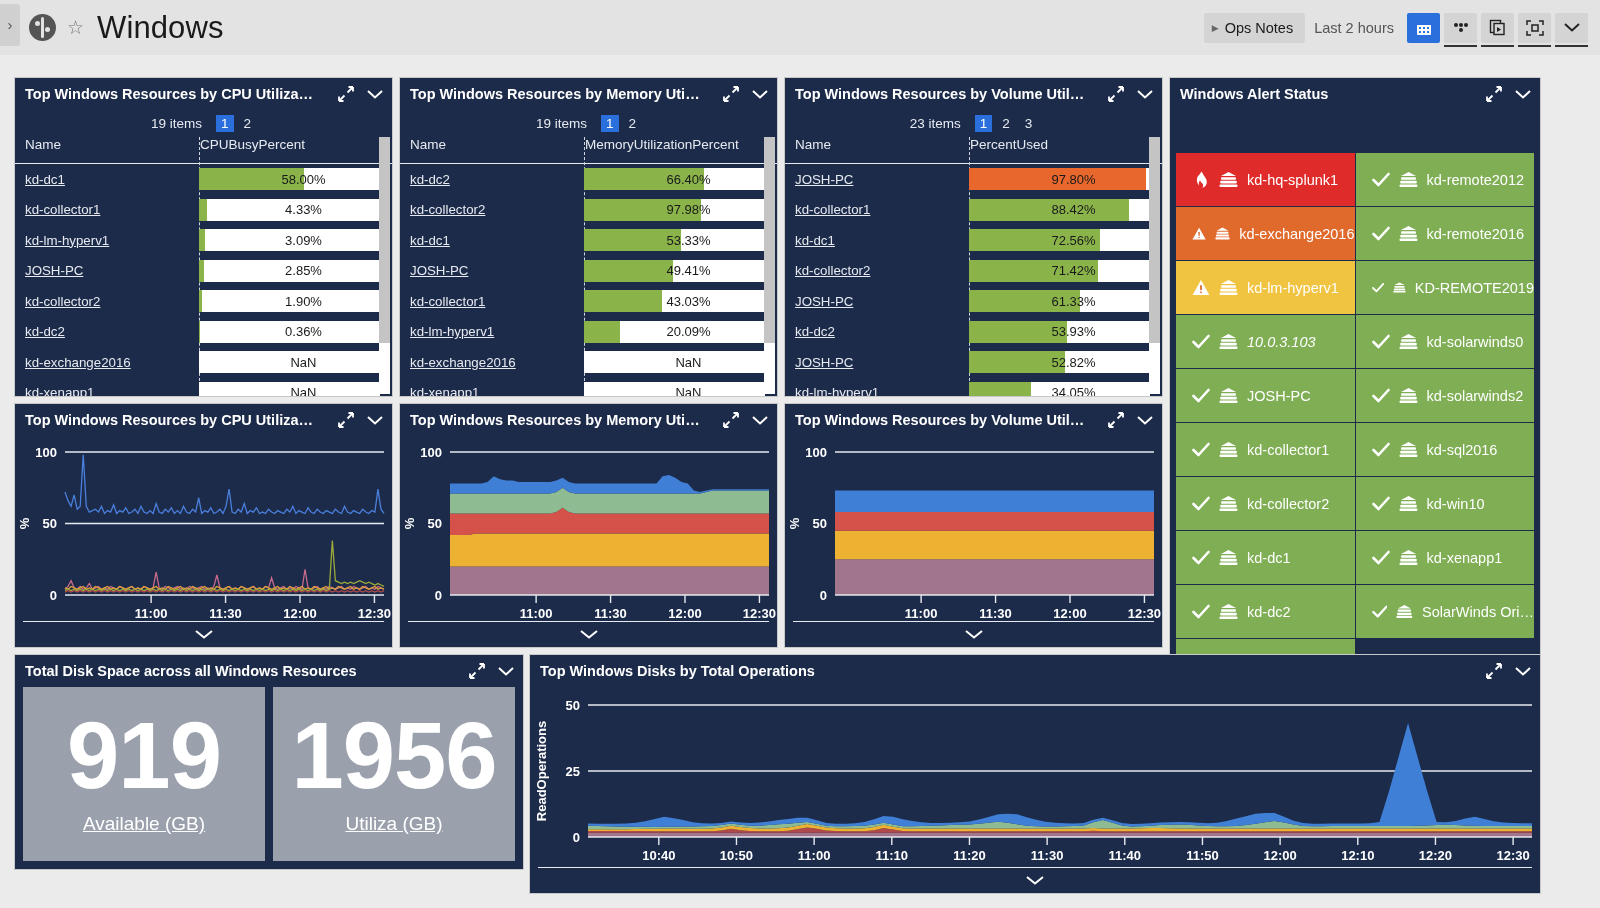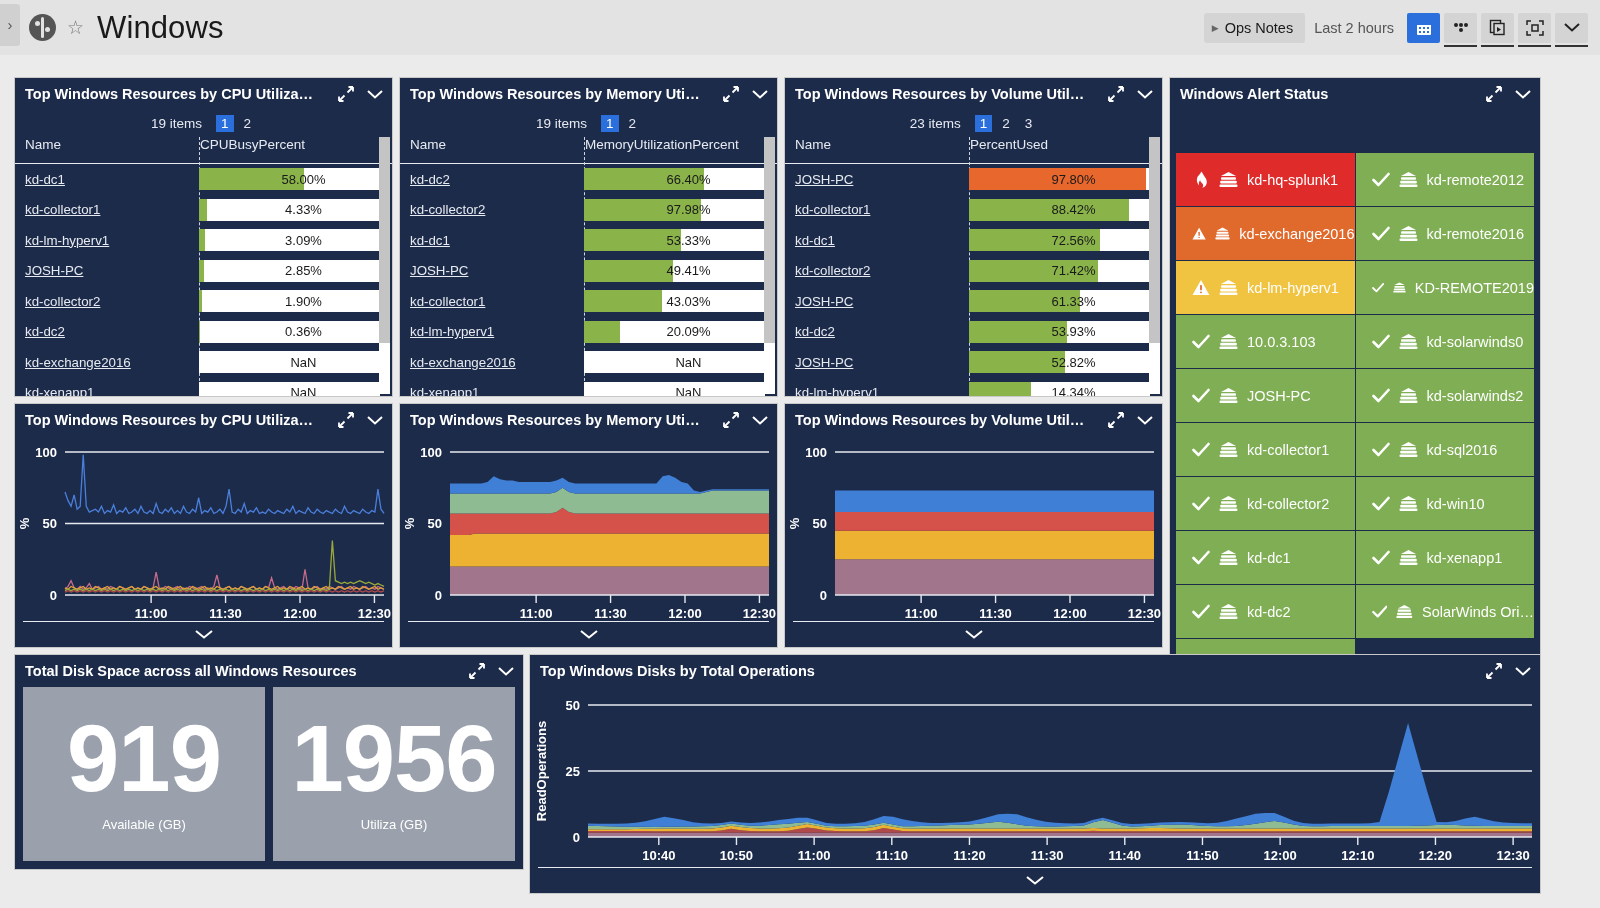--- a/index.html
+++ b/index.html
@@ -140,21 +140,21 @@
     white-space: nowrap; overflow: hidden;
   }
 
   
   .sv-wrap { position: absolute; top: 32px; left: 8px; right: 8px; bottom: 8px; display: flex; gap: 8px; }
   .sv-box {
     flex: 1; background: #9aa1ad; display: flex; flex-direction: column;
     align-items: center; justify-content: center; color: #fff;
   }
   .sv-num { font-size: 94px; font-weight: bold; line-height: .92; letter-spacing: -1px; }
-  .sv-lbl { font-size: 13px; margin-top: 14px; font-weight: 400; }
+  .sv-lbl { font-size: 19px; margin-top: 14px; font-weight: 400; text-decoration: underline; }
 </style>
 </head>
 <body>
 
 <div id="topbar">
   <div id="nav-collapse">
     <span>›</span>
   </div>
   <div id="app-logo"></div>
   <div id="fav-star">☆</div>
@@ -477,21 +477,21 @@
           <div class="nm">JOSH-PC</div>
           <div class="barwrap">
             <div class="bar" style="width: 52.82%;"></div>
             <div class="val">52.82%</div>
           </div>
         </div>
         <div class="row">
           <div class="nm">kd-lm-hyperv1</div>
           <div class="barwrap">
             <div class="bar" style="width: 34.05%;"></div>
-            <div class="val">14.34%</div>
+            <div class="val">34.05%</div>
           </div>
         </div>
       </div>
     <div class="vscroll">
       <div class="thumb" style="top:0; height:206px;"></div>
     </div>
   </div>
 
   <div class="panel" style="left:1169px; top:22px; width:372px; height:586px;">
     <div class="panel-head">
@@ -580,21 +580,21 @@
             <path d="M1.5 9 L6.5 14 L16.5 3" fill="none" stroke="#fff" stroke-width="2.6" stroke-linecap="round" stroke-linejoin="round"></path>
           </svg>
           <svg width="19" height="17" viewBox="0 0 19 17">
             <path d="M9.5 1 L17 5 H2 Z" fill="#fff"></path>
             <rect x="2" y="6.2" width="15" height="2.6" rx="1" fill="#fff"></rect>
             <rect x="1.2" y="9.8" width="16.6" height="2.6" rx="1" fill="#fff"></rect>
             <rect x="0.5" y="13.4" width="18" height="2.6" rx="1" fill="#fff"></rect>
           </svg>
           <span>KD-REMOTE2019</span>
         </div>
-        <div class="alert-cell" style="background: rgb(127, 174, 84);">
+        <div class="alert-cell" style="background: rgb(127, 174, 84); font-style: italic;">
           <svg width="18" height="18" viewBox="0 0 18 18">
             <path d="M1.5 9 L6.5 14 L16.5 3" fill="none" stroke="#fff" stroke-width="2.6" stroke-linecap="round" stroke-linejoin="round"></path>
           </svg>
           <svg width="19" height="17" viewBox="0 0 19 17">
             <path d="M9.5 1 L17 5 H2 Z" fill="#fff"></path>
             <rect x="2" y="6.2" width="15" height="2.6" rx="1" fill="#fff"></rect>
             <rect x="1.2" y="9.8" width="16.6" height="2.6" rx="1" fill="#fff"></rect>
             <rect x="0.5" y="13.4" width="18" height="2.6" rx="1" fill="#fff"></rect>
           </svg>
           <span>10.0.3.103</span>

